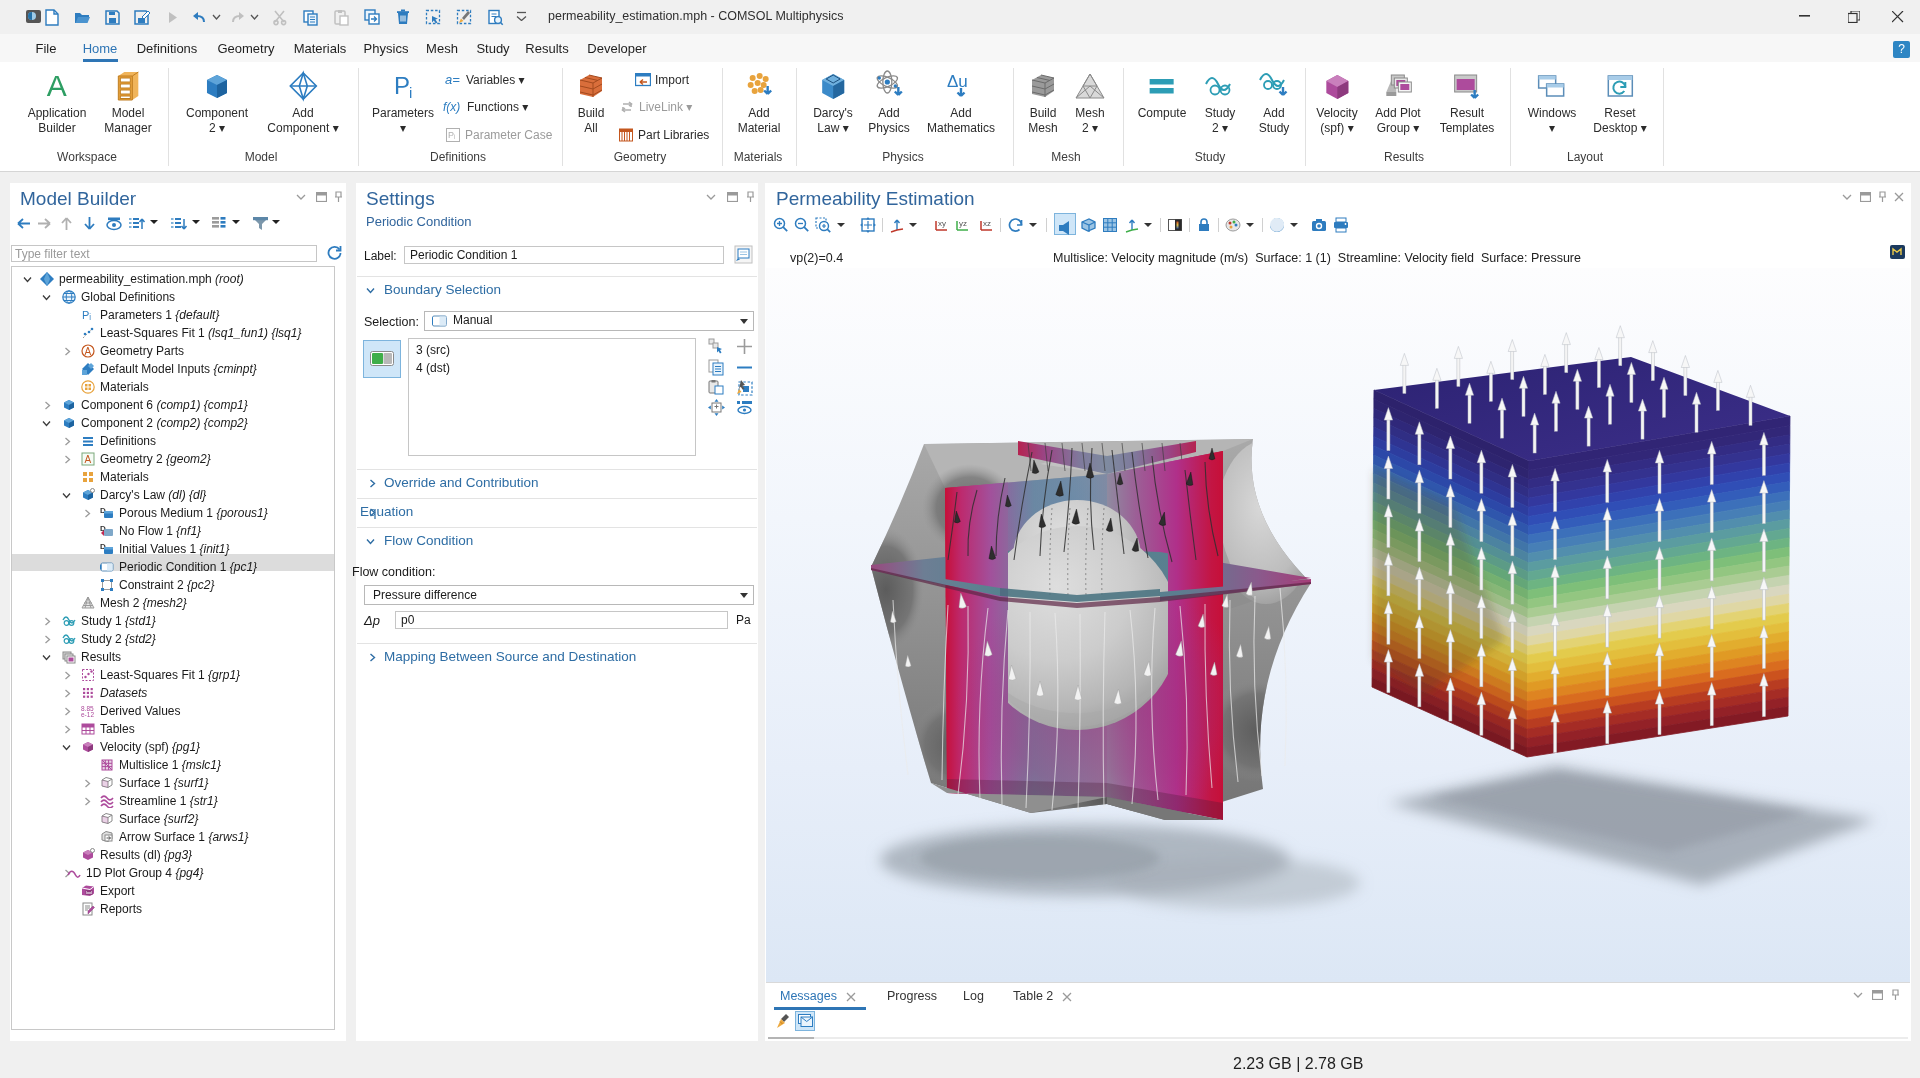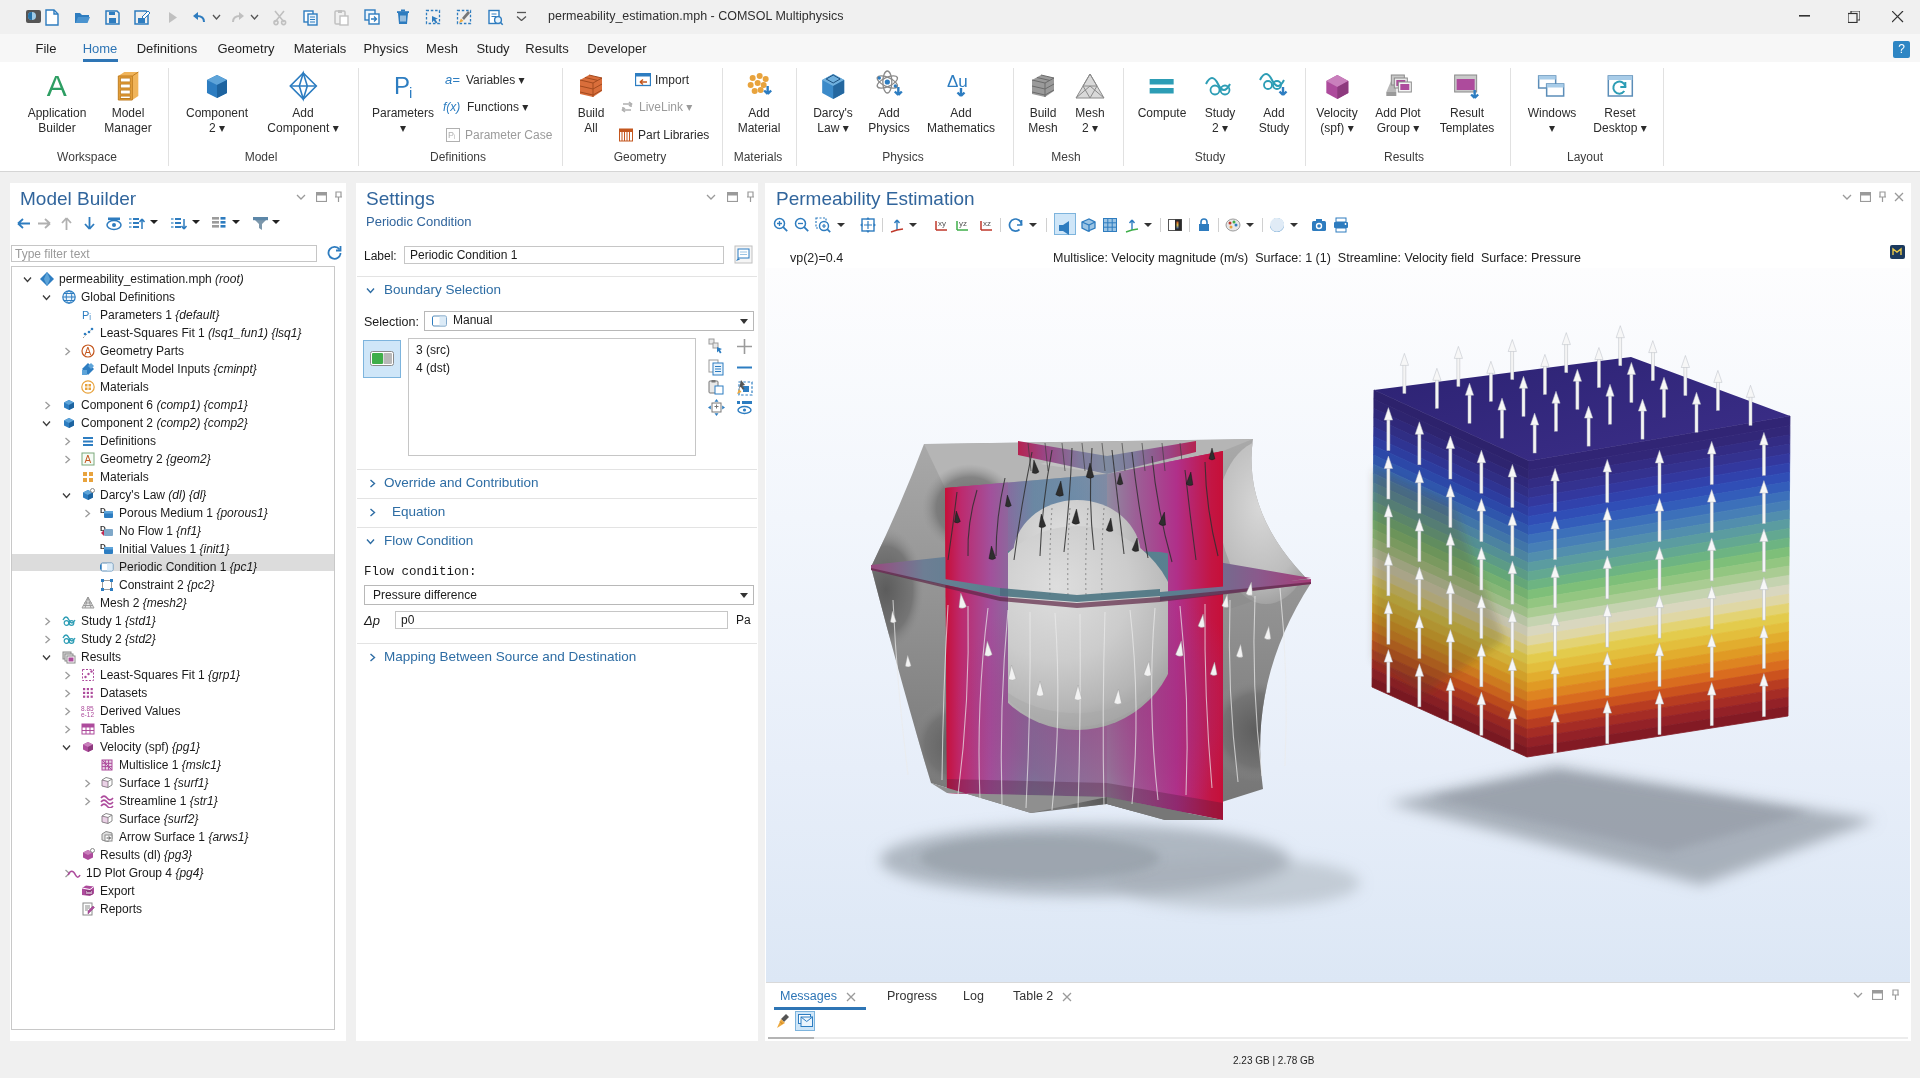--- a/index.html
+++ b/index.html
@@ -579,21 +579,21 @@
         <rect x="2" y="2" width="2.2" height="2.2"></rect>
         <rect x="5.8" y="2" width="2.2" height="2.2"></rect>
         <rect x="9.6" y="2" width="2.2" height="2.2"></rect>
         <rect x="2" y="5.8" width="2.2" height="2.2"></rect>
         <rect x="5.8" y="5.8" width="2.2" height="2.2"></rect>
         <rect x="9.6" y="5.8" width="2.2" height="2.2"></rect>
         <rect x="2" y="9.6" width="2.2" height="2.2"></rect>
         <rect x="5.8" y="9.6" width="2.2" height="2.2"></rect>
         <rect x="9.6" y="9.6" width="2.2" height="2.2"></rect>
       </g>
-    </svg><span style="margin-left:5px;">Datasets</span></div>
+    </svg><span style="margin-left:5px;font-style:italic;">Datasets</span></div>
 <svg class="abs" style="left:63px;top:707px" width="9" height="9">
     <path d="M2.5 1l4 3.5-4 3.5" fill="none" stroke="#9b9b9b" stroke-width="1.3"></path>
   </svg>
 <div class="treerow" style="left:81px;top:702px;"><svg width="14" height="14" viewBox="0 0 14 14" style="vertical-align:-3px;">
       <text x="0" y="6.5" font-size="6.5" fill="#ad4b9c" font-family="Liberation Sans">8.85</text>
       <text x="0" y="13" font-size="6.5" fill="#ad4b9c" font-family="Liberation Sans">e-12</text>
     </svg><span style="margin-left:5px;">Derived Values</span></div>
 <svg class="abs" style="left:63px;top:725px" width="9" height="9">
     <path d="M2.5 1l4 3.5-4 3.5" fill="none" stroke="#9b9b9b" stroke-width="1.3"></path>
   </svg>
@@ -760,27 +760,27 @@
   </svg>
 <div class="abs" style="left:357px;top:469px;width:400px;height:1px;background:#e3e3e3;"></div>
 <svg class="abs" style="left:368px;top:479px" width="9" height="9">
     <path d="M2.5 1l4 3.5-4 3.5" fill="none" stroke="#2e6da4" stroke-width="1.4"></path>
   </svg>
 <div class="abs shead" style="left:384px;top:475px;">Override and Contribution</div>
 <div class="abs" style="left:357px;top:498px;width:400px;height:1px;background:#e3e3e3;"></div>
 <svg class="abs" style="left:368px;top:508px" width="9" height="9">
     <path d="M2.5 1l4 3.5-4 3.5" fill="none" stroke="#2e6da4" stroke-width="1.4"></path>
   </svg>
-<div class="abs shead" style="left:392px;top:504px;">Equation</div>
+<div class="abs shead" style="left:360px;top:504px;">Equation</div>
 <div class="abs" style="left:357px;top:527px;width:400px;height:1px;background:#e3e3e3;"></div>
 <svg class="abs" style="left:366px;top:537px" width="9" height="9">
     <path d="M1 2.5l3.5 4 3.5-4" fill="none" stroke="#2e6da4" stroke-width="1.4"></path>
   </svg>
 <div class="abs shead" style="left:384px;top:533px;">Flow Condition</div>
-<div class="abs" style="left:364px;top:565px;font-size:12.5px;font-family:Liberation Mono, monospace;">Flow condition:</div>
+<div class="abs" style="left:352px;top:565px;font-size:12.5px;">Flow condition:</div>
 <div class="dd" style="left:364px;top:585px;width:390px;height:20px;"><span style="margin-left:8px;line-height:19px;">Pressure difference</span></div>
 <div class="ddarrow" style="left:740px;top:593px;"></div>
 <div class="abs ital" style="left:364px;top:613px;font-size:13px;">Δp</div>
 <div class="abs" style="left:395px;top:611px;width:333px;height:18px;border:1px solid #c6c6c6;background:#fff;font-size:12px;line-height:17px;padding-left:5px;">p0</div>
 <div class="abs" style="left:736px;top:613px;font-size:12px;">Pa</div>
 <div class="abs" style="left:357px;top:643px;width:400px;height:1px;background:#e3e3e3;"></div>
 <svg class="abs" style="left:368px;top:653px" width="9" height="9">
     <path d="M2.5 1l4 3.5-4 3.5" fill="none" stroke="#2e6da4" stroke-width="1.4"></path>
   </svg>
 <div class="abs shead" style="left:384px;top:649px;">Mapping Between Source and Destination</div>
@@ -1679,12 +1679,12 @@
     <path d="M4 8.5l2.5 2.5" stroke="#c07d20"></path>
   </svg>
 <div class="abs" style="left:795px;top:1011px;width:20px;height:20px;background:#cfe6f8;border:1px solid #7db4dd;"></div>
 <svg class="abs" style="left:798px;top:1014px" width="15" height="13" viewBox="0 0 15 13">
     <rect x="0.5" y="0.5" width="12" height="9" fill="#fff" stroke="#2d7dc1"></rect>
     <rect x="3" y="3" width="11.5" height="9.5" fill="#eaf4fc" stroke="#2d7dc1"></rect>
     <path d="M3 3l5.7 4.5L14.5 3" fill="none" stroke="#2d7dc1"></path>
   </svg>
 <div class="abs" style="left:768px;top:1037px;width:1140px;height:2px;background:#ececec;"></div>
 <div class="abs" style="left:768px;top:1037px;width:46px;height:2px;background:#b4b4b4;"></div>
-<div class="abs" style="left:1233px;top:1055px;font-size:10px;color:#1f1f1f;">2.23 GB | 2.78 GB</div>
+<div class="abs" style="left:1233px;top:1055px;font-size:16px;color:#1f1f1f;">2.23 GB | 2.78 GB</div>
 </body></html>

